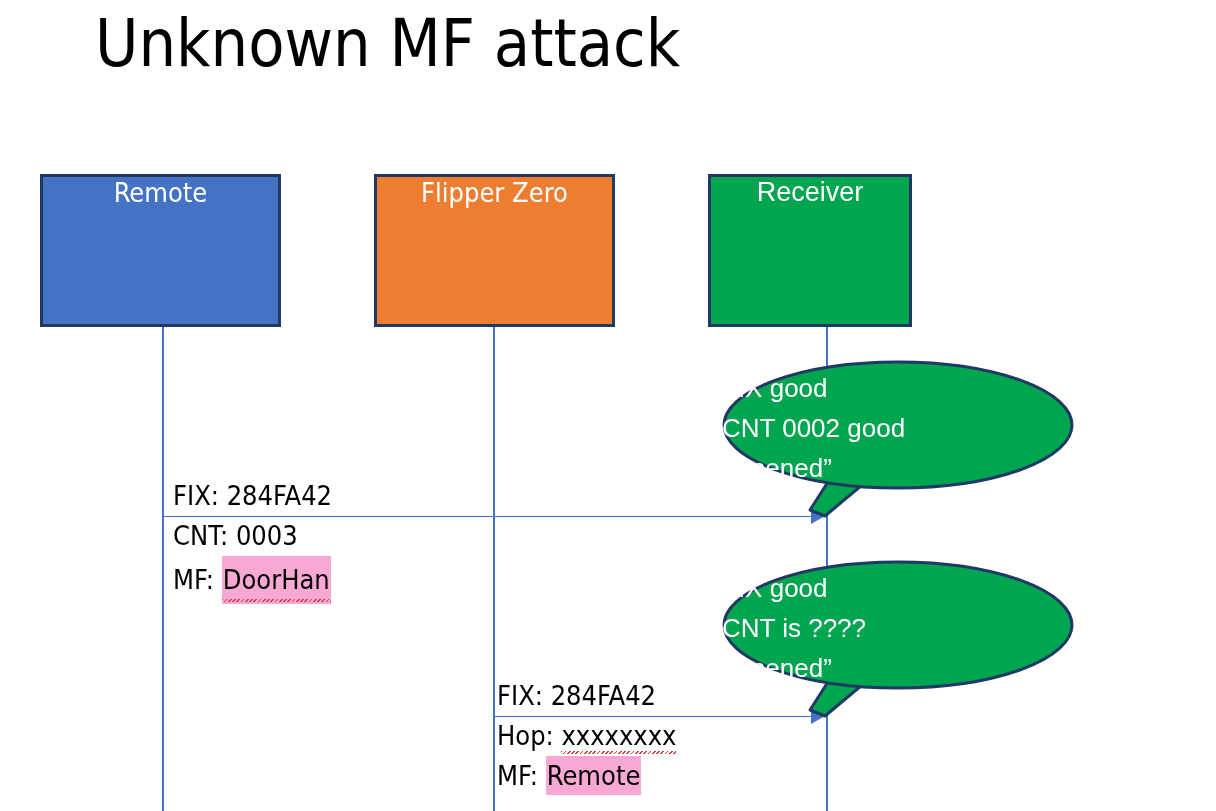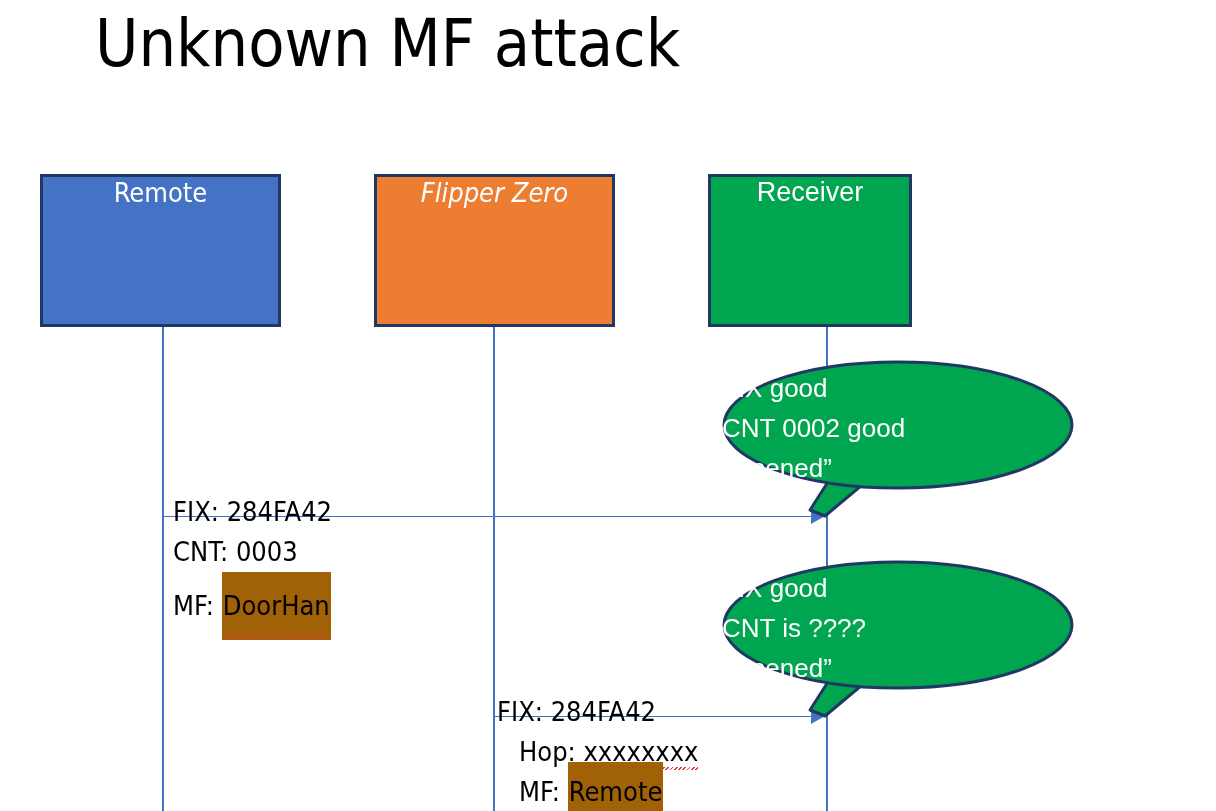--- a/index.html
+++ b/index.html
@@ -54,21 +54,21 @@
   }
   .condensed-label {
     font-family: "DejaVu Sans Condensed", "Liberation Sans", sans-serif;
     font-stretch: condensed;
   }
   .wide-label {
     font-family: "Liberation Sans", sans-serif;
   }
 
   #box-remote   { left: 40px;  top: 174px; width: 241px; height: 153px; background: #4472C4; }
-  #box-flipper  { left: 374px; top: 174px; width: 241px; height: 153px; background: #ED7D31; font-style: italic; }
+  #box-flipper  { left: 374px; top: 174px; width: 241px; height: 153px; background: #ED7D31; }
   #box-receiver { left: 708px; top: 174px; width: 204px; height: 153px; background: #00A550; }
 
   
   .lifeline {
     position: absolute;
     width: 2px;
     background: #4472C4;
   }
   #lifeline-remote   { left: 162px; top: 327px; height: 484px; }
   #lifeline-flipper  { left: 493px; top: 327px; height: 484px; }
@@ -95,26 +95,25 @@
 
   
   .msg-text {
     position: absolute;
     font-family: "DejaVu Sans Condensed", "Liberation Sans", sans-serif;
     font-stretch: condensed;
     font-size: 27px;
     color: #000000;
     white-space: nowrap;
     line-height: 40px;
-    margin-top: 16px;
   }
   .msg-text .line { display: block; height: 40px; }
   .hl {
-    background: #a16207;
-    padding: 14px 1px;
+    background: #f9a8d4;
+    padding: 4px 1px;
     position: relative;
   }
   .squiggle {
     position: relative;
     display: inline-block;
   }
   .squiggle::after {
     content: "";
     position: absolute;
     left: 0;
@@ -124,21 +123,21 @@
     background-image: repeating-linear-gradient(
       135deg,
       #E03A3A 0px, #E03A3A 1.2px,
       rgba(255,255,255,0) 1.2px, rgba(255,255,255,0) 3px
     );
   }
 
   #msg1-top    { left: 173px; top: 476px; }
   #msg1-bottom { left: 173px; top: 516px; }
   #msg2-top    { left: 497px; top: 676px; }
-  #msg2-bottom { left: 519px; top: 716px; }
+  #msg2-bottom { left: 497px; top: 716px; }
 
   
   .callout {
     position: absolute;
   }
   .callout svg { display: block; }
   .callout-text {
     position: absolute;
     left: 0;
     top: 0;

